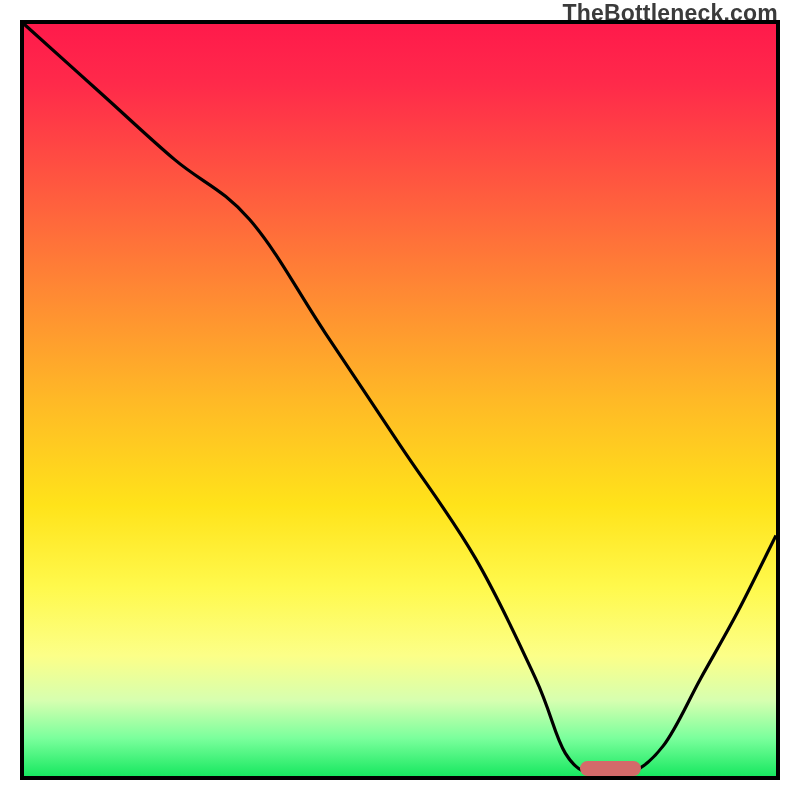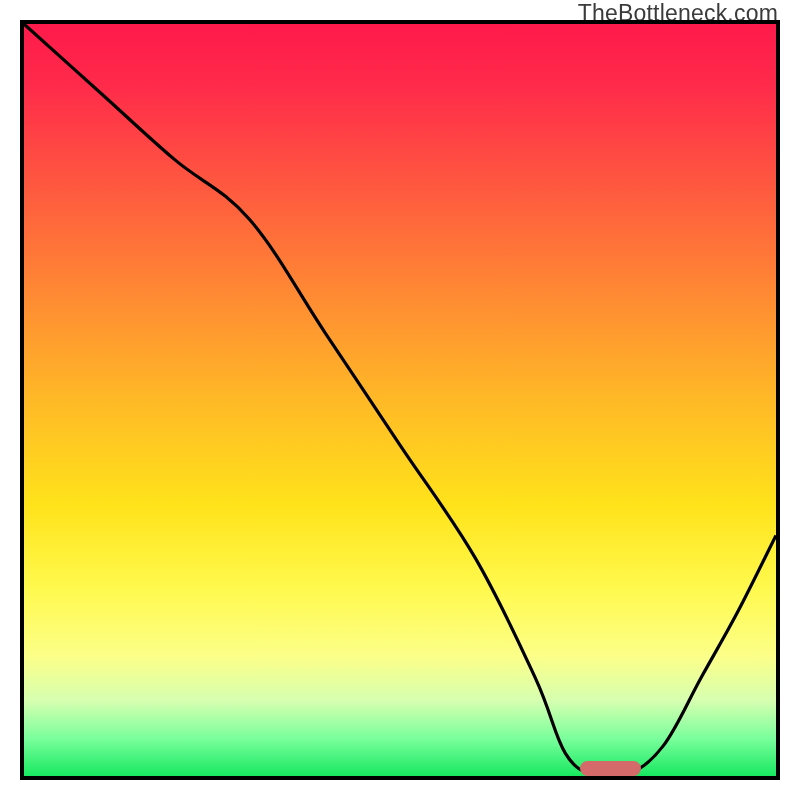--- a/index.html
+++ b/index.html
@@ -35,21 +35,21 @@
       #d6ffb0 90%,
       #7aff9c 95%,
       #18e860 100%
     );
   }
   .watermark {
     position: absolute;
     top: 0px;
     right: 22px;
     font-size: 23px;
-    font-weight: 400;
+    font-weight: 700;
     color: #3b3b3b;
     letter-spacing: 0.2px;
     user-select: none;
   }
   svg.curve {
     position: absolute;
     left: 0; top: 0;
     width: 100%;
     height: 100%;
   }

